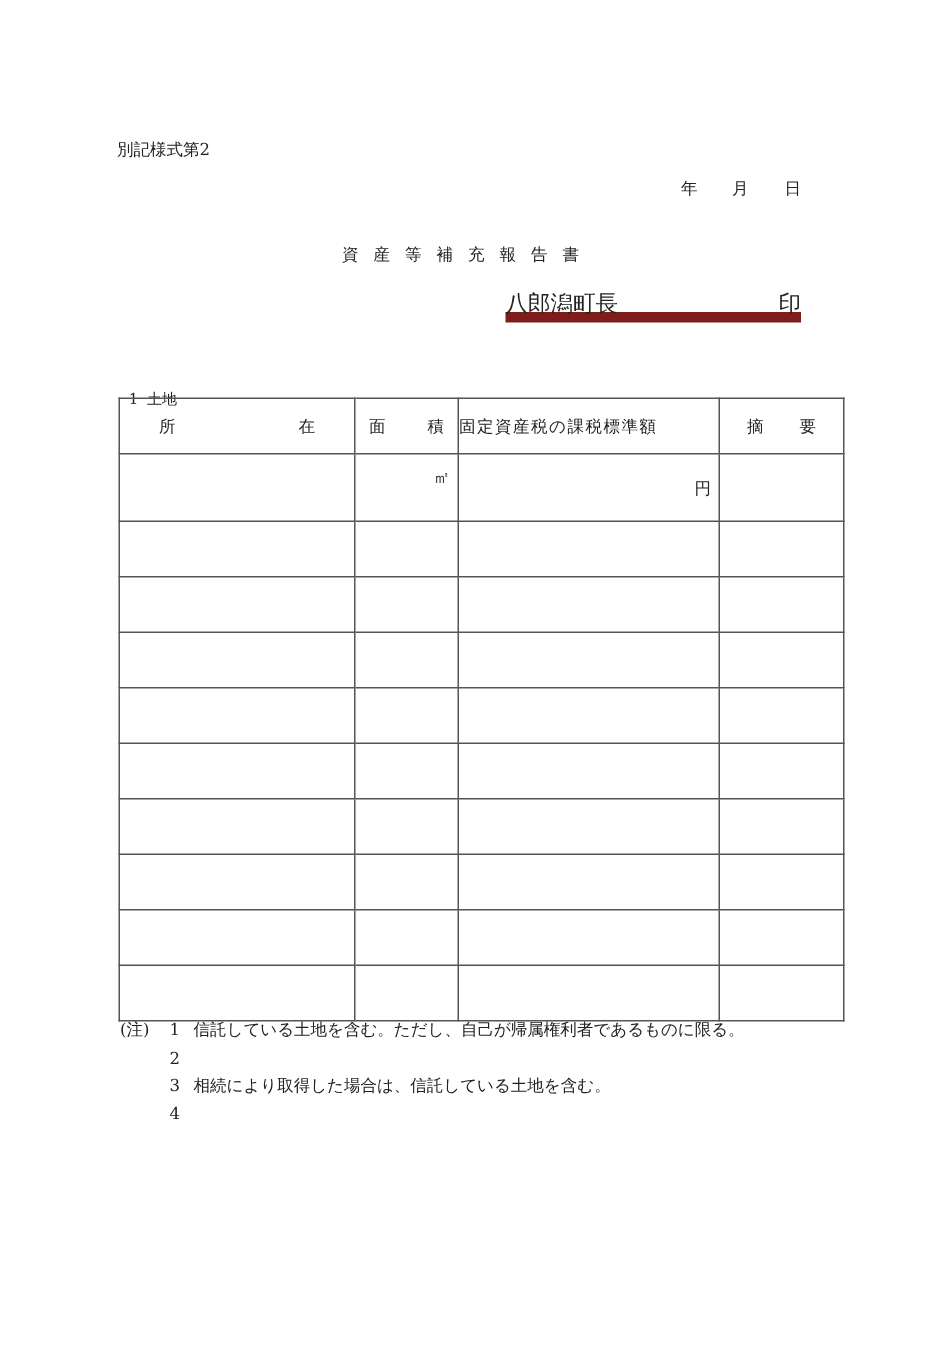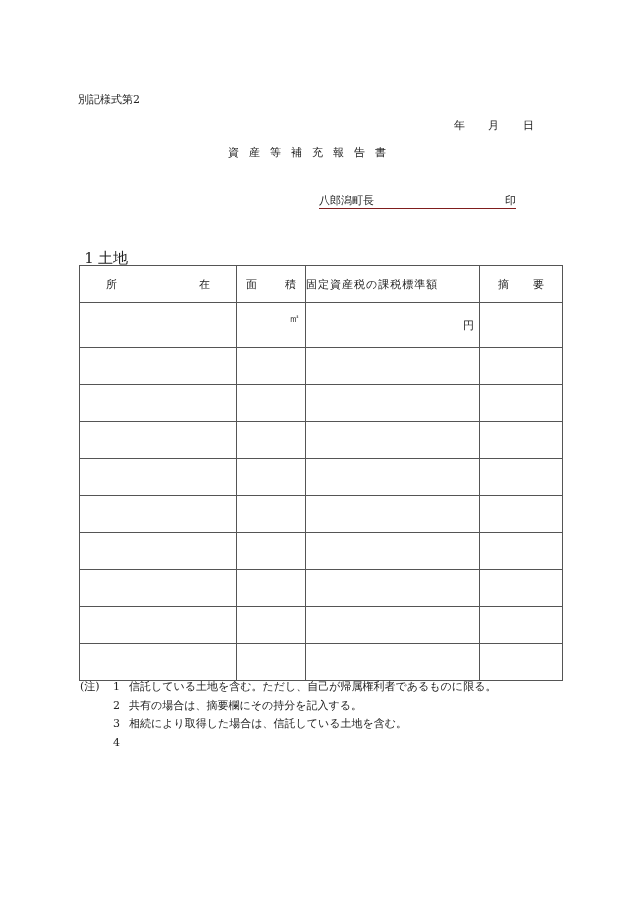--- a/index.html
+++ b/index.html
@@ -1,24 +1,24 @@
 <!DOCTYPE html>
 <html><head>
 <meta charset="utf-8">
 <style>
   html, body { margin:0; padding:0; background:#ffffff; }
   body { width:630px; height:903px; position:relative; overflow:hidden;
          font-family:"DejaVu Serif", "Liberation Serif", serif; color:#222; }
   .abs { position:absolute; white-space:nowrap; }
   .form-id { left:78px; top:92px; font-size:11px; }
   .date { top:118px; font-size:11px; }
-  .title { left:228px; top:145px; font-size:11px; letter-spacing:10px; }
-  .mayor { left:319px; top:193px; width:197px; border-bottom:1px solid #7f1d1d; font-size:11px; height:15px; }
+  .title { left:228px; top:162px; font-size:11px; letter-spacing:10px; }
+  .mayor { left:337px; top:193px; width:197px; border-bottom:7px solid #7f1d1d; font-size:15px; height:15px; }
   .mayor .seal { position:absolute; right:0; top:0; }
-  .section { left:80px; top:249px; font-size:15px;text-align:center; }
+  .section { left:80px; top:259px; font-size:10px;text-align:center; }
   .section .num { display:inline-block; width:18px; }
   table.land { position:absolute; left:79px; top:265px; border-collapse:collapse; font-size:11px; }
   table.land td, table.land th { border:1px solid #555; padding:0; font-weight:normal; }
   table.land th { height:36px; }
   table.land td { height:36px; }
   .c1 { width:156px; } .c2 { width:63px; } .c3 { width:168px; } .c4 { width:82px; }
   .hdr-spread { display:flex; justify-content:space-between; padding:0 26px; }
   .hdr-spread2 { display:flex; justify-content:space-between; padding:0 9px; }
   .hdr-spread4 { display:flex; justify-content:space-between; padding:0 18px; }
   .hdr-center { text-align:left; letter-spacing:1px; }
@@ -136,21 +136,20 @@
 
 <div class="abs notes">
   <div class="note-row">
     <span class="note-lbl">(注)</span>
     <span class="note-num">1</span>
     <span>信託している土地を含む。ただし、自己が帰属権利者であるものに限る。</span>
   </div>
   <div class="note-row">
     <span class="note-lbl"></span>
     <span class="note-num">2</span>
-    <span>共有の場合は、摘要欄にその持分を記入する。</span>
   </div>
   <div class="note-row">
     <span class="note-lbl"></span>
     <span class="note-num">3</span>
     <span>相続により取得した場合は、信託している土地を含む。</span>
   </div>
   <div class="note-row">
     <span class="note-lbl"></span>
     <span class="note-num">4</span>
   </div>

